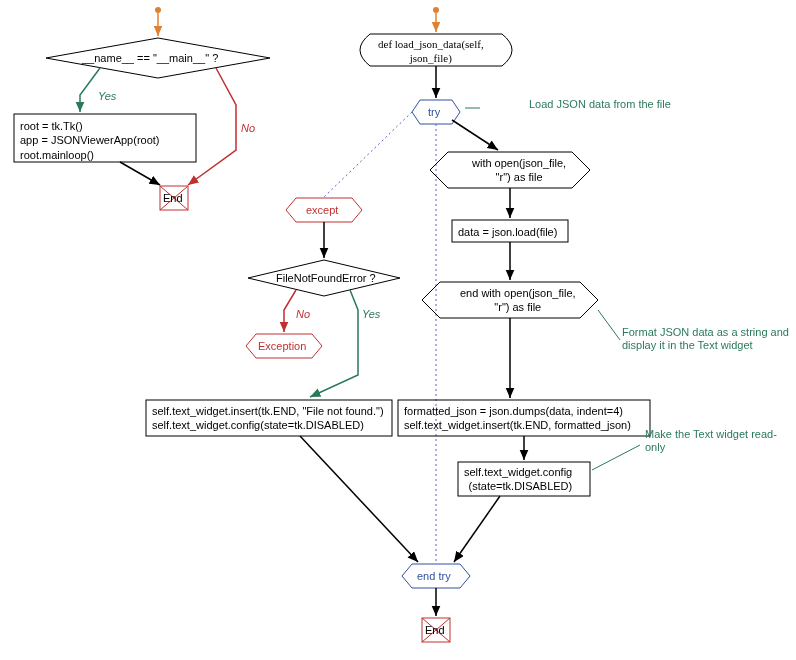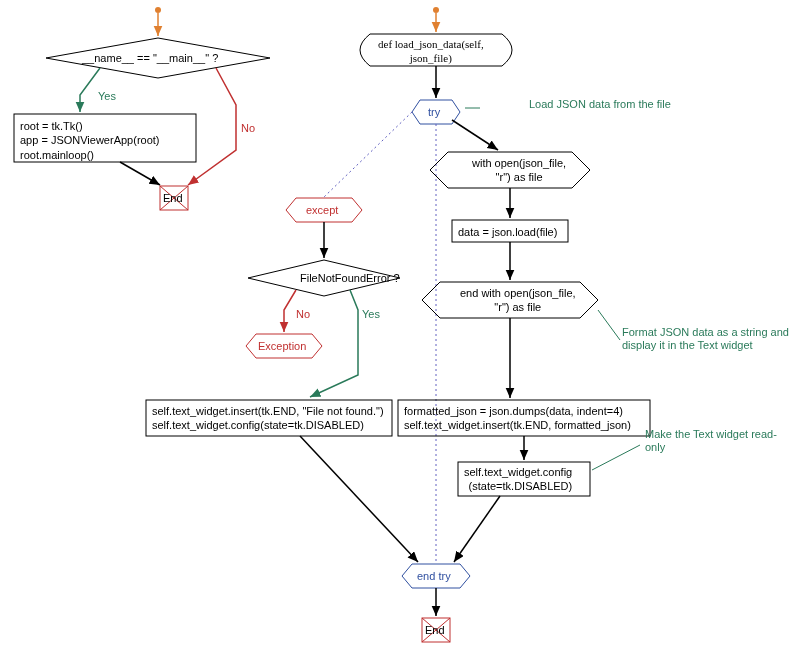--- a/index.html
+++ b/index.html
@@ -1,20 +1,20 @@
 <!DOCTYPE html>
 <html><head>
 <meta charset="utf-8">
 <style>
   * { margin: 0; padding: 0; box-sizing: border-box; }
   body { width: 796px; height: 660px; position: relative; background: #fff; font-family: Arial, sans-serif; font-size: 11px; }
   svg { position: absolute; top: 0; left: 0; }
   .node-text { position: absolute; font-size: 11px; line-height: 1.3; white-space: pre; text-align: center; }
   .annotation { position: absolute; font-size: 11px; color: #2a7a5a; line-height: 1.2; }
-  .edge-label { position: absolute; font-size: 11px; }
+  .edge-label { position: absolute; font-size: 11px; font-style: italic; }
   .green { color: #2a7a5a; }
   .red { color: #c03030; }
 </style>
 </head>
 <body>
 
 <svg width="796" height="660">
   <defs>
     <marker id="arrow-black" markerWidth="8" markerHeight="8" refX="7" refY="3" orient="auto">
       <path d="M0,0 L7,3 L0,6 Z" fill="#000"></path>
@@ -128,21 +128,21 @@
 <div class="node-text" style="left:460px; top:286px;">end with open(json_file,
 "r") as file</div>
 <div class="node-text" style="left:404px; top:404px; text-align:left;">formatted_json = json.dumps(data, indent=4)
 self.text_widget.insert(tk.END, formatted_json)</div>
 <div class="node-text" style="left:464px; top:465px; text-align:right;">self.text_widget.config
 (state=tk.DISABLED)</div>
 <div class="node-text" style="left:417px; top:569px; color:#3050a0;">end try</div>
 <div class="node-text" style="left:425px; top:623px;">End</div>
 
 <div class="node-text" style="left:306px; top:203px; color:#c03030;">except</div>
-<div class="node-text" style="left:276px; top:271px;margin-left:24px;">FileNotFoundError ?</div>
+<div class="node-text" style="left:276px; top:271px;">FileNotFoundError ?</div>
 <div class="edge-label red" style="left:296px; top:308px;">No</div>
 <div class="edge-label green" style="left:362px; top:308px;">Yes</div>
 <div class="node-text" style="left:258px; top:339px; color:#c03030;">Exception</div>
 <div class="node-text" style="left:152px; top:404px; text-align:left;">self.text_widget.insert(tk.END, "File not found.")
 self.text_widget.config(state=tk.DISABLED)</div>
 
 <div class="annotation" style="left:485px; top:98px;padding-left:44px;">Load JSON data
 from the file</div>
 <div class="annotation" style="left:622px; top:326px;">Format JSON data as a
 string and display it in

